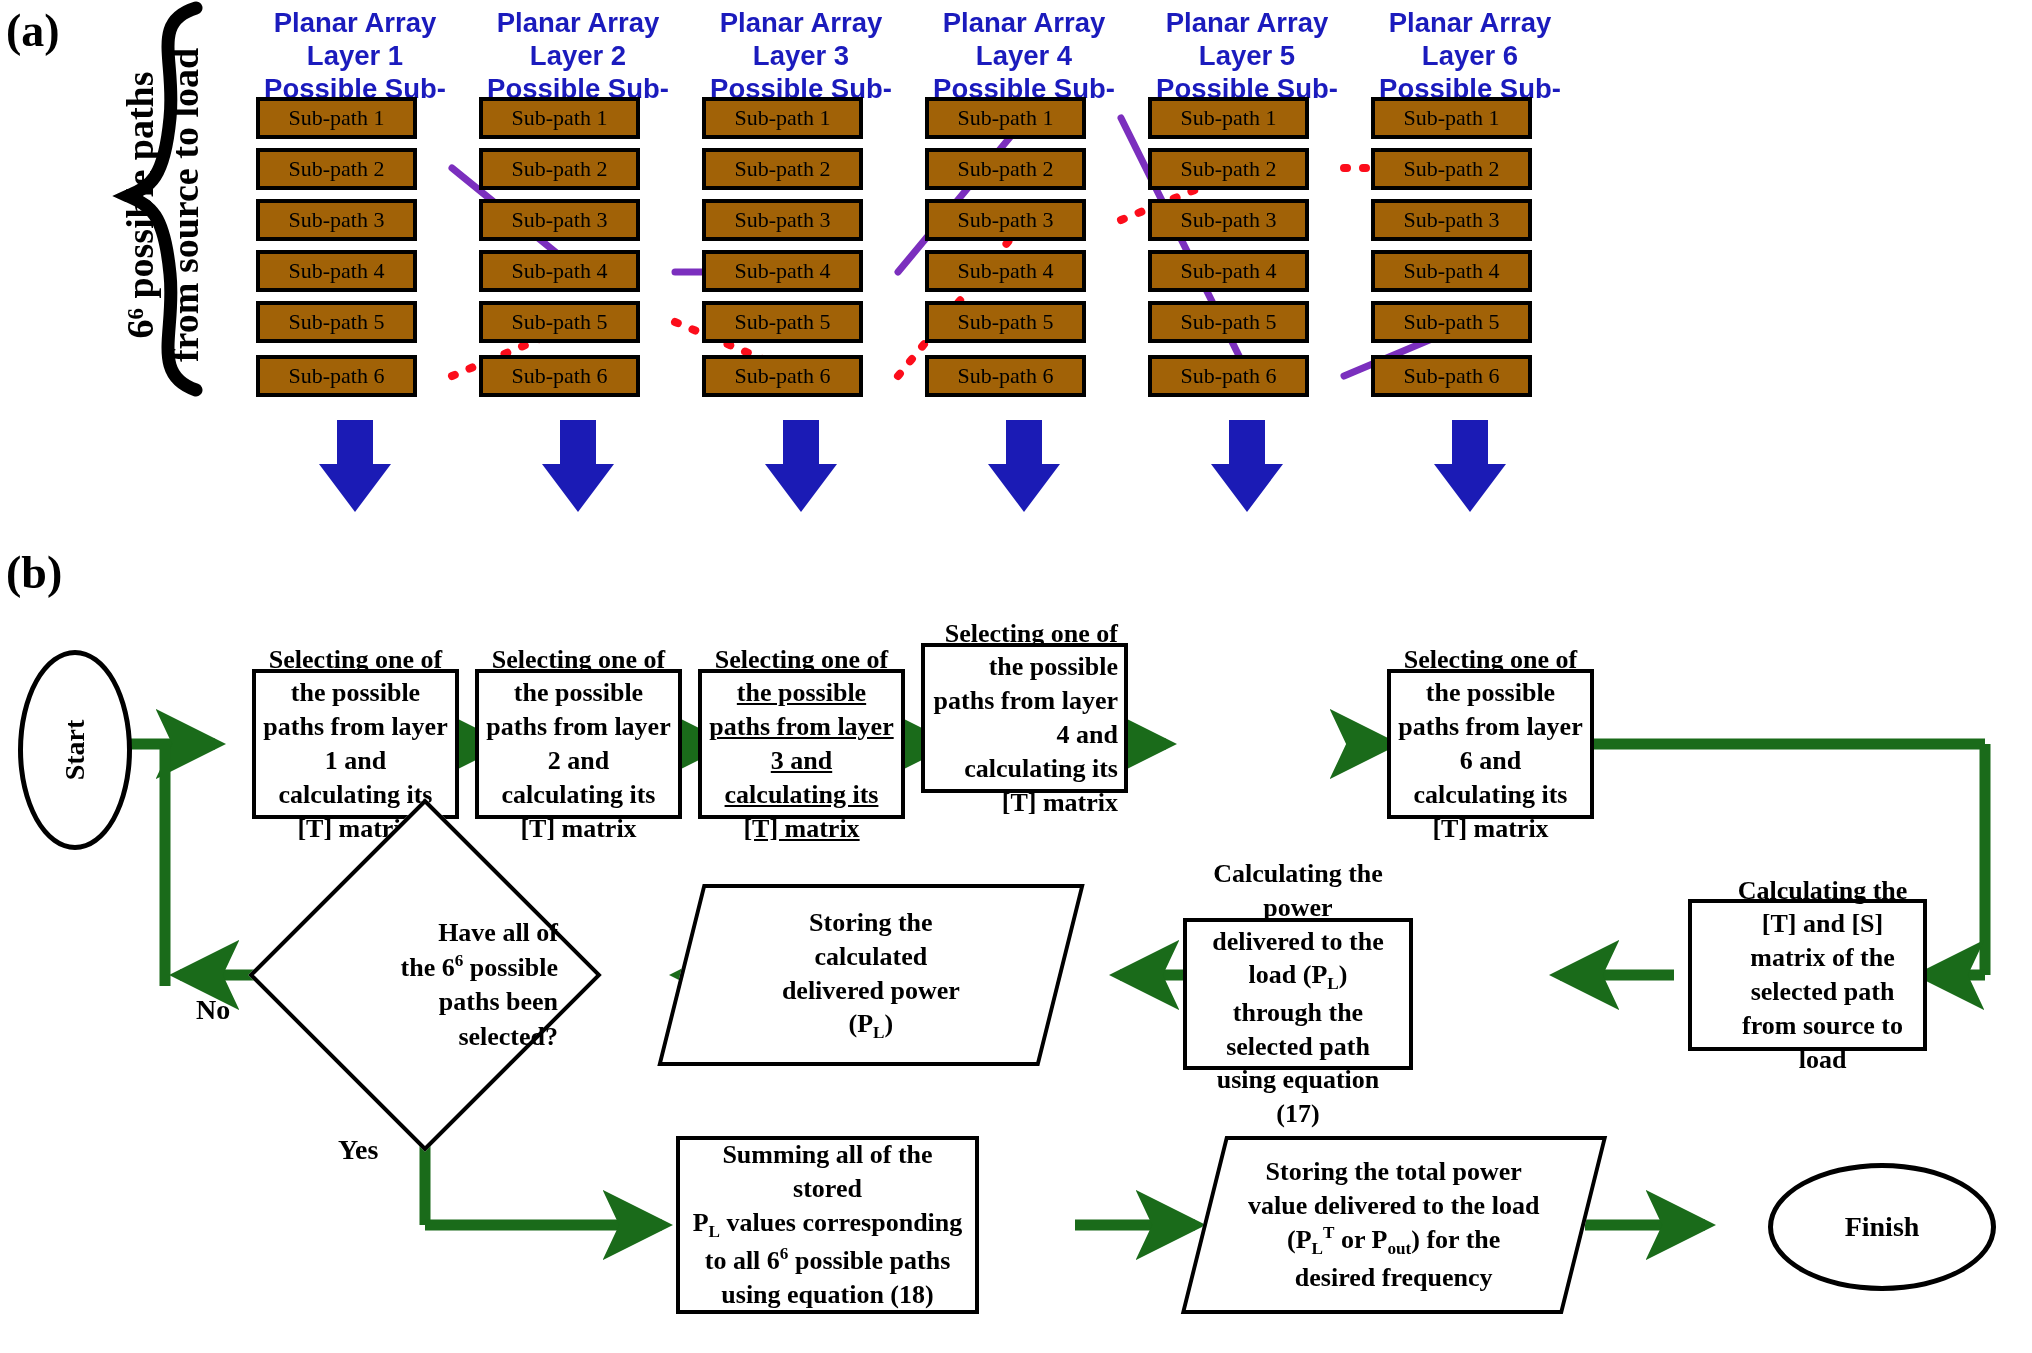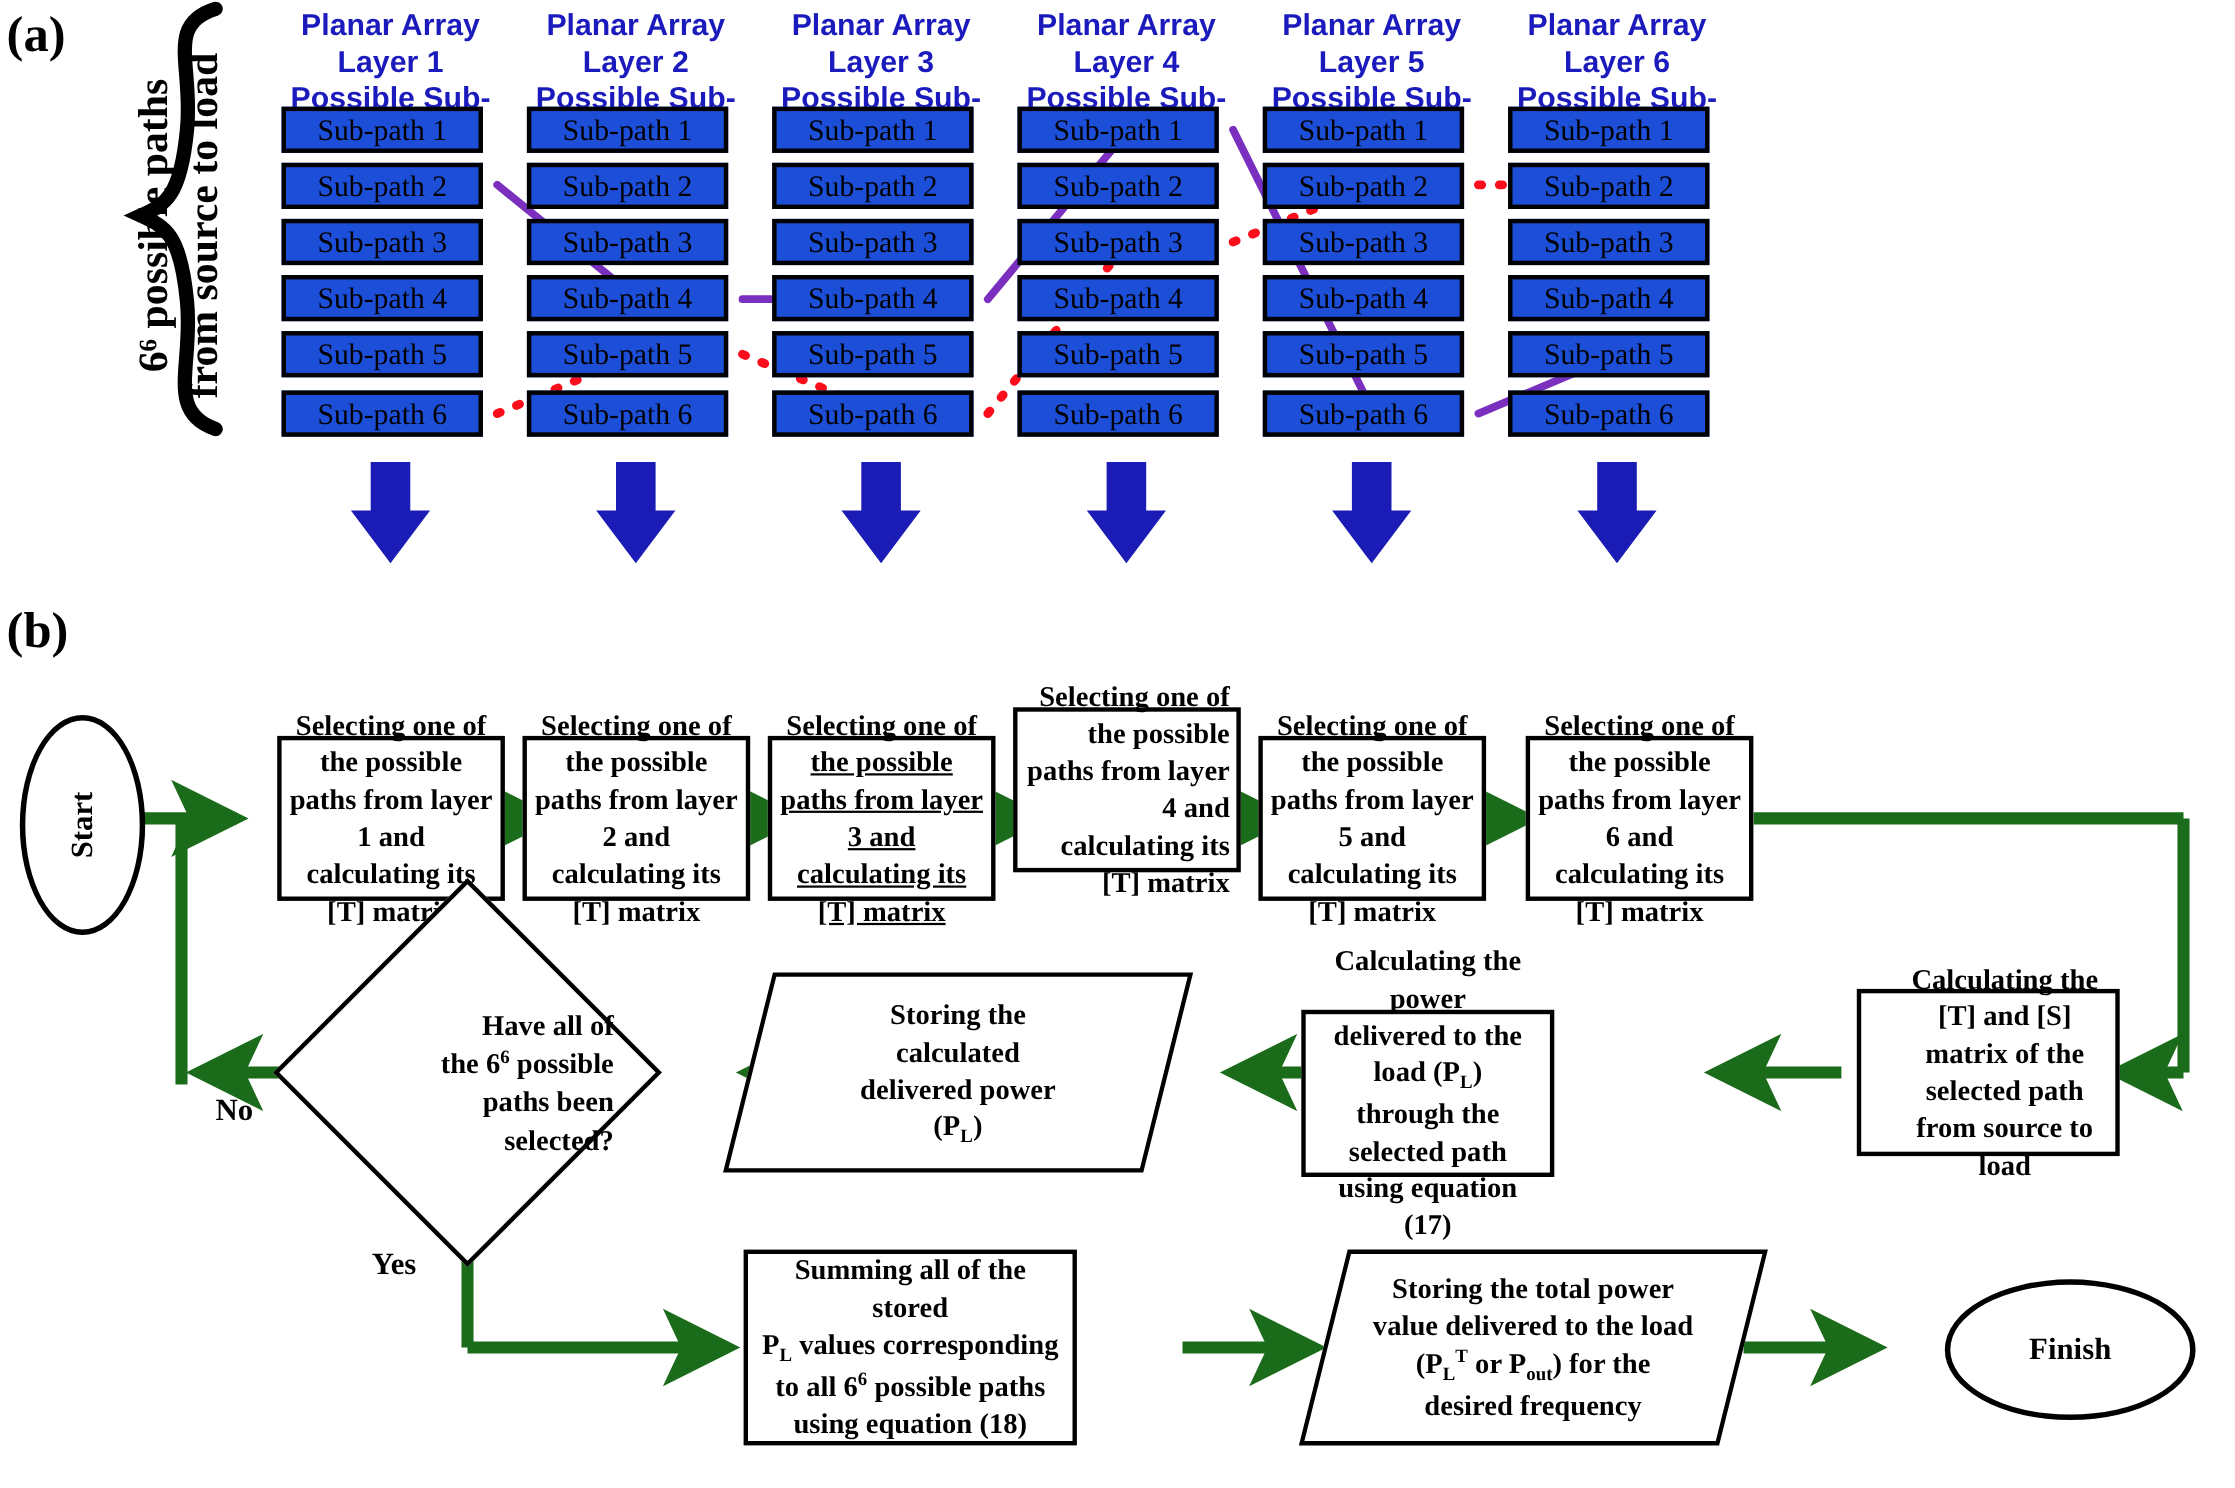--- a/index.html
+++ b/index.html
@@ -15,23 +15,23 @@
   .rot-caption{position:absolute;font-weight:bold;font-size:38px;color:#000;
                white-space:nowrap;transform-origin:0 0;
                font-family:"Liberation Serif",serif;text-align:center;line-height:1.18;}
 
   
   .col-head{position:absolute;width:250px;text-align:center;color:#1b1bbd;
             font-weight:bold;font-size:27.5px;line-height:1.20;
             font-family:"Liberation Sans","DejaVu Sans",sans-serif;}
 
   
-  .sp-box{position:absolute;width:183px;height:42px;border:4px solid #000;
-          background:#1d4ed8;box-sizing:border-box;display:flex;align-items:center;
-          justify-content:center;font-size:27px;color:#000;
+  .sp-box{position:absolute;width:161px;height:42px;border:4px solid #000;
+          background:#a16207;box-sizing:border-box;display:flex;align-items:center;
+          justify-content:center;font-size:22px;color:#000;
           font-family:"Liberation Serif",serif;}
 
   
   .fc-box{position:absolute;border:4px solid #000;background:#fff;box-sizing:border-box;
           display:flex;align-items:center;justify-content:center;text-align:center;
           font-weight:bold;font-size:26px;line-height:1.30;color:#000;
           font-family:"Liberation Serif",serif;padding:4px 6px;}
 
   .fc-box.lay{width:207px;height:150px;}
   .fc-box.calc-pl{width:230px;height:152px;margin-top:19px;}
@@ -232,23 +232,20 @@
   </div>
   <div class="fc-box lay" style="left:475px;top:669px;">
     <span>Selecting one of the possible paths from layer 2 and calculating its [T] matrix</span>
   </div>
   <div class="fc-box lay" style="left:698px;top:669px;text-decoration:underline;">
     <span>Selecting one of the possible paths from layer 3 and calculating its [T] matrix</span>
   </div>
   <div class="fc-box lay" style="left:921px;top:643px;text-align:right;">
     <span>Selecting one of the possible paths from layer 4 and calculating its [T] matrix</span>
   </div>
-  <div class="fc-box lay" style="left:1144px;top:669px;">
-    <span>Selecting one of the possible paths from layer 5 and calculating its [T] matrix</span>
-  </div>
   <div class="fc-box lay" style="left:1387px;top:669px;">
     <span>Selecting one of the possible paths from layer 6 and calculating its [T] matrix</span>
   </div>
 
   <div class="diamond" style="left:300px;top:850px;"></div>
   <div class="diamond-label" style="left:298px;top:916px;text-align:right;">
     <div>Have all of</div>
     <div>the 6<sup>6</sup> possible</div>
     <div>paths been</div>
     <div>selected?</div>

